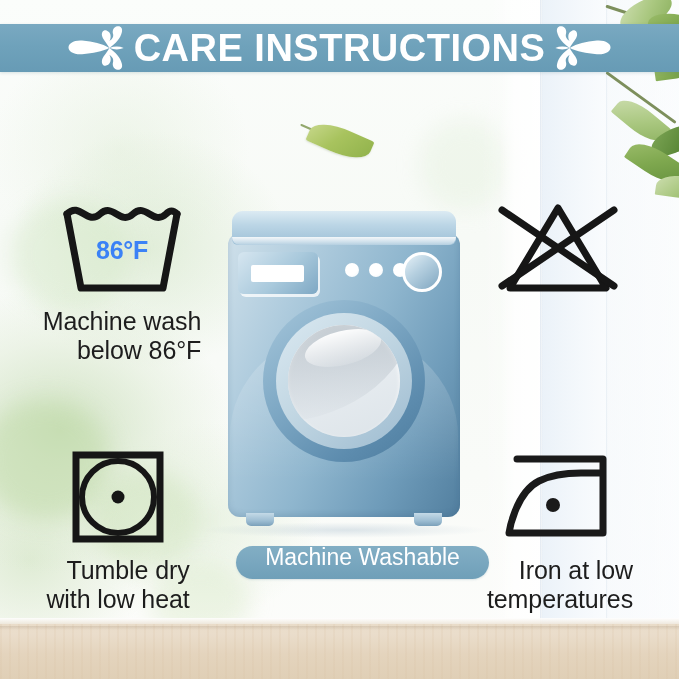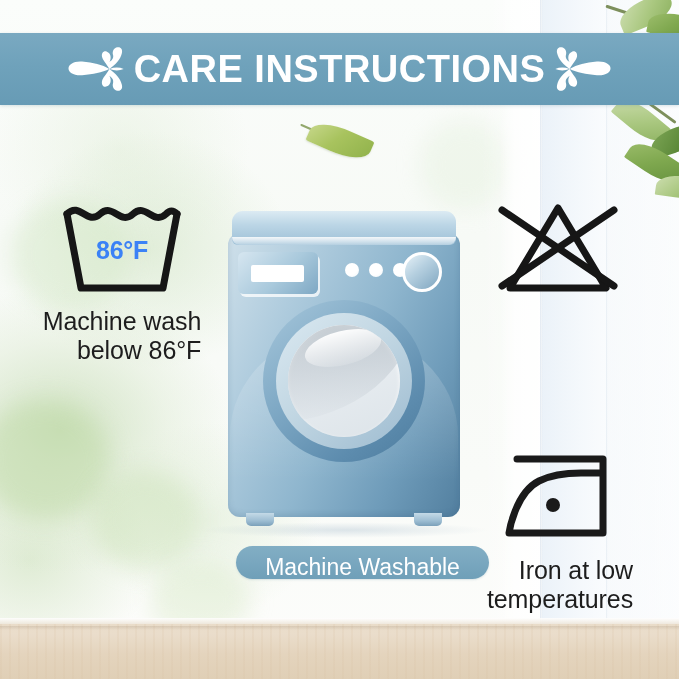--- a/index.html
+++ b/index.html
@@ -105,23 +105,23 @@
     width: 12px; height: 2px;
     background: #93a86d;
     transform: rotate(24deg);
     border-radius: 1px;
   }
 
   
   .banner {
     position: absolute;
     left: 0;
-    top: 33px;
+    top: 24px;
     width: 679px;
-    height: 72px;
+    height: 48px;
     background: linear-gradient(180deg, #7aa9c1 0%, #6fa2bb 45%, #679bb5 100%);
     display: flex;
     align-items: center;
     justify-content: center;
     box-shadow: 0 1px 3px rgba(90,130,150,0.22);
   }
   .banner-title {
     color: #ffffff;
     font-size: 38px;
     font-weight: bold;
@@ -304,21 +304,21 @@
   
   .badge {
     position: absolute;
     left: 236px;
     top: 546px;
     width: 253px;
     height: 33px;
     border-radius: 17px;
     background: linear-gradient(180deg, #82aec4 0%, #79a7bf 50%, #6f9fb8 100%);
     display: flex;
-    align-items: flex-end;
+    align-items: flex-start;
     justify-content: center;
     box-shadow: 0 1px 2px rgba(100,140,160,0.22);
   }
   .badge-text {
     color: #ffffff;
     font-size: 23px;
     line-height: 1;
     white-space: nowrap;
   }
 </style>
@@ -393,20 +393,31 @@
   <div class="care-item" id="item-bleach">
     <div class="care-icon">
       <svg width="160" height="104" viewBox="0 0 160 104" aria-hidden="true">
         <path d="M80 12 L128 92 L32 92 Z" fill="none" stroke="#161616" stroke-width="7" stroke-linejoin="round"></path>
         <line x1="24" y1="14" x2="136" y2="90" stroke="#161616" stroke-width="7" stroke-linecap="round"></line>
         <line x1="136" y1="14" x2="24" y2="90" stroke="#161616" stroke-width="7" stroke-linecap="round"></line>
       </svg>
     </div>
   </div>
 
+  <div class="care-item" id="item-dry">
+    <div class="care-icon">
+      <svg width="104" height="104" viewBox="0 0 104 104" aria-hidden="true">
+        <rect x="10" y="10" width="84" height="84" fill="none" stroke="#161616" stroke-width="7"></rect>
+        <circle cx="52" cy="52" r="36" fill="none" stroke="#161616" stroke-width="6"></circle>
+        <circle cx="52" cy="52" r="6.5" fill="#161616"></circle>
+      </svg>
+    </div>
+    <div class="care-label">Tumble dry
+with low heat</div>
+  </div>
 
   <div class="care-item" id="item-iron">
     <div class="care-icon">
       <svg width="130" height="104" viewBox="0 0 130 104" aria-hidden="true">
         <path d="M22 14 L108 14 L108 88 L14 88 C14 88 20 48 44 36 C58 29 74 28 86 28 L108 28" fill="none" stroke="#1a1a1a" stroke-width="7" stroke-linecap="round" stroke-linejoin="round"></path>
         <circle cx="58" cy="60" r="7" fill="#1a1a1a"></circle>
       </svg>
     </div>
     <div class="care-label">Iron at low
 temperatures</div>

